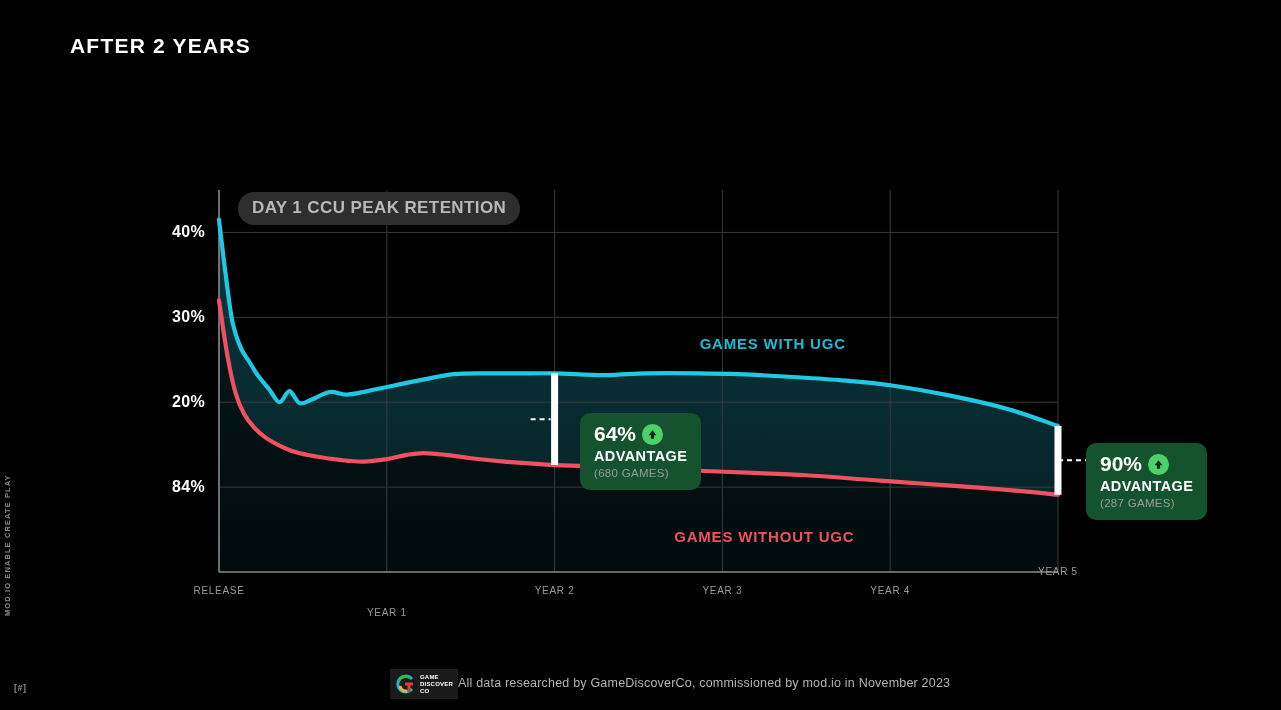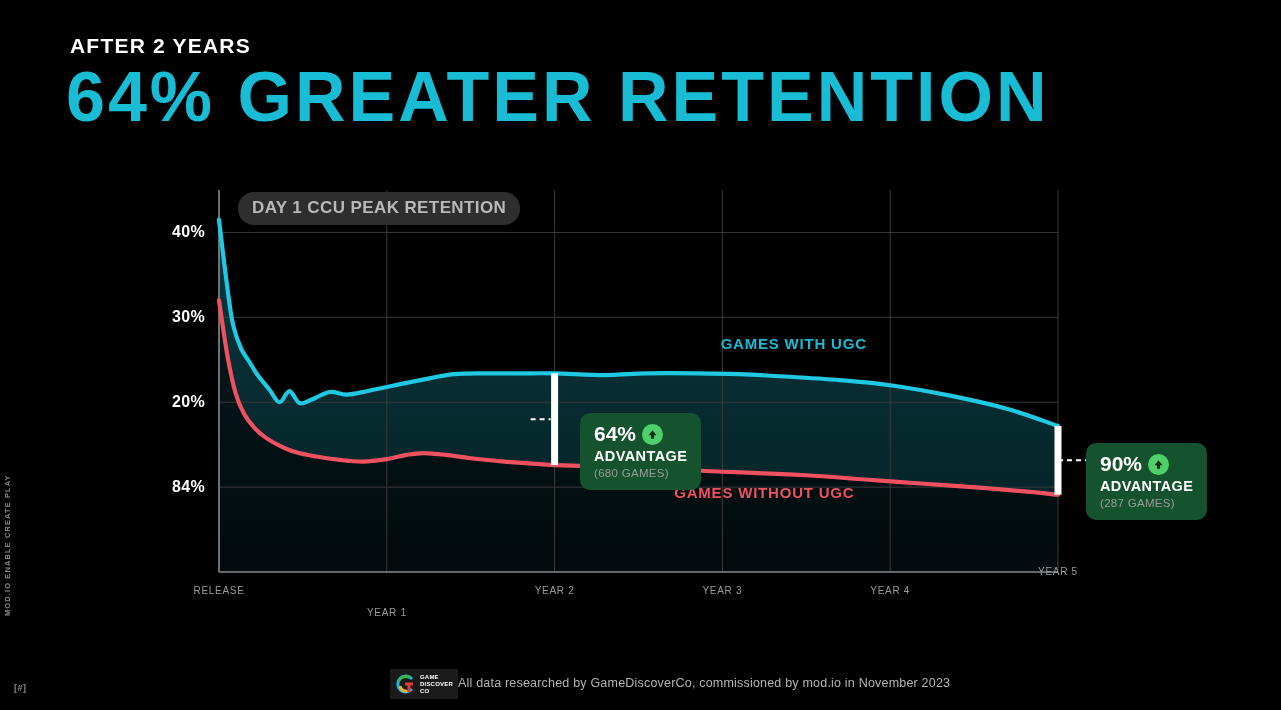--- a/index.html
+++ b/index.html
@@ -45,22 +45,22 @@
   .xlab {
     position: absolute; text-align: center;
     color: #9a9a9a; font-size: 10px; letter-spacing: .7px;
     white-space: nowrap; transform: translateX(-50%);
   }
 
   .series-label {
     position: absolute; font-size: 15px; font-weight: bold;
     letter-spacing: .8px; white-space: nowrap; transform: translateX(-50%);
   }
-  .series-with    { color: #18bcd4; margin-left: 21px; }
-  .series-without { color: #ef5160; }
+  .series-with    { color: #18bcd4; }
+  .series-without { color: #ef5160; margin-top: 44px; }
 
   
   .callout {
     position: absolute; background: #14532d; border-radius: 10px;
     padding: 10px 14px 11px 14px; white-space: nowrap;
   }
   .callout .row1 {
     display: flex; align-items: center; gap: 6px;
     font-size: 21px; font-weight: bold; color: #ffffff; line-height: 22px;
   }
@@ -104,21 +104,20 @@
     position: absolute; left: 14px; top: 683px;
     font-size: 9px; font-weight: bold; color: #8a8a8a; letter-spacing: .5px;
   }
 </style>
 </head>
 <body>
 
 <div id="slide">
 
   <div class="eyebrow">AFTER 2 YEARS</div>
-  <div class="headline">64% GREATER RETENTION</div>
 
   <svg id="chart" viewBox="0 0 1281 710" width="1281" height="710">
       <defs>
         <linearGradient id="gUpper" x1="0" y1="0" x2="0" y2="1">
           <stop offset="0%" stop-color="#0b3b42" stop-opacity="0.95"></stop>
           <stop offset="100%" stop-color="#06272c" stop-opacity="0.95"></stop>
         </linearGradient>
         <linearGradient id="gLower" x1="0" y1="0" x2="0" y2="1">
           <stop offset="0%" stop-color="#05181b" stop-opacity="1"></stop>
           <stop offset="100%" stop-color="#020b0d" stop-opacity="1"></stop>

